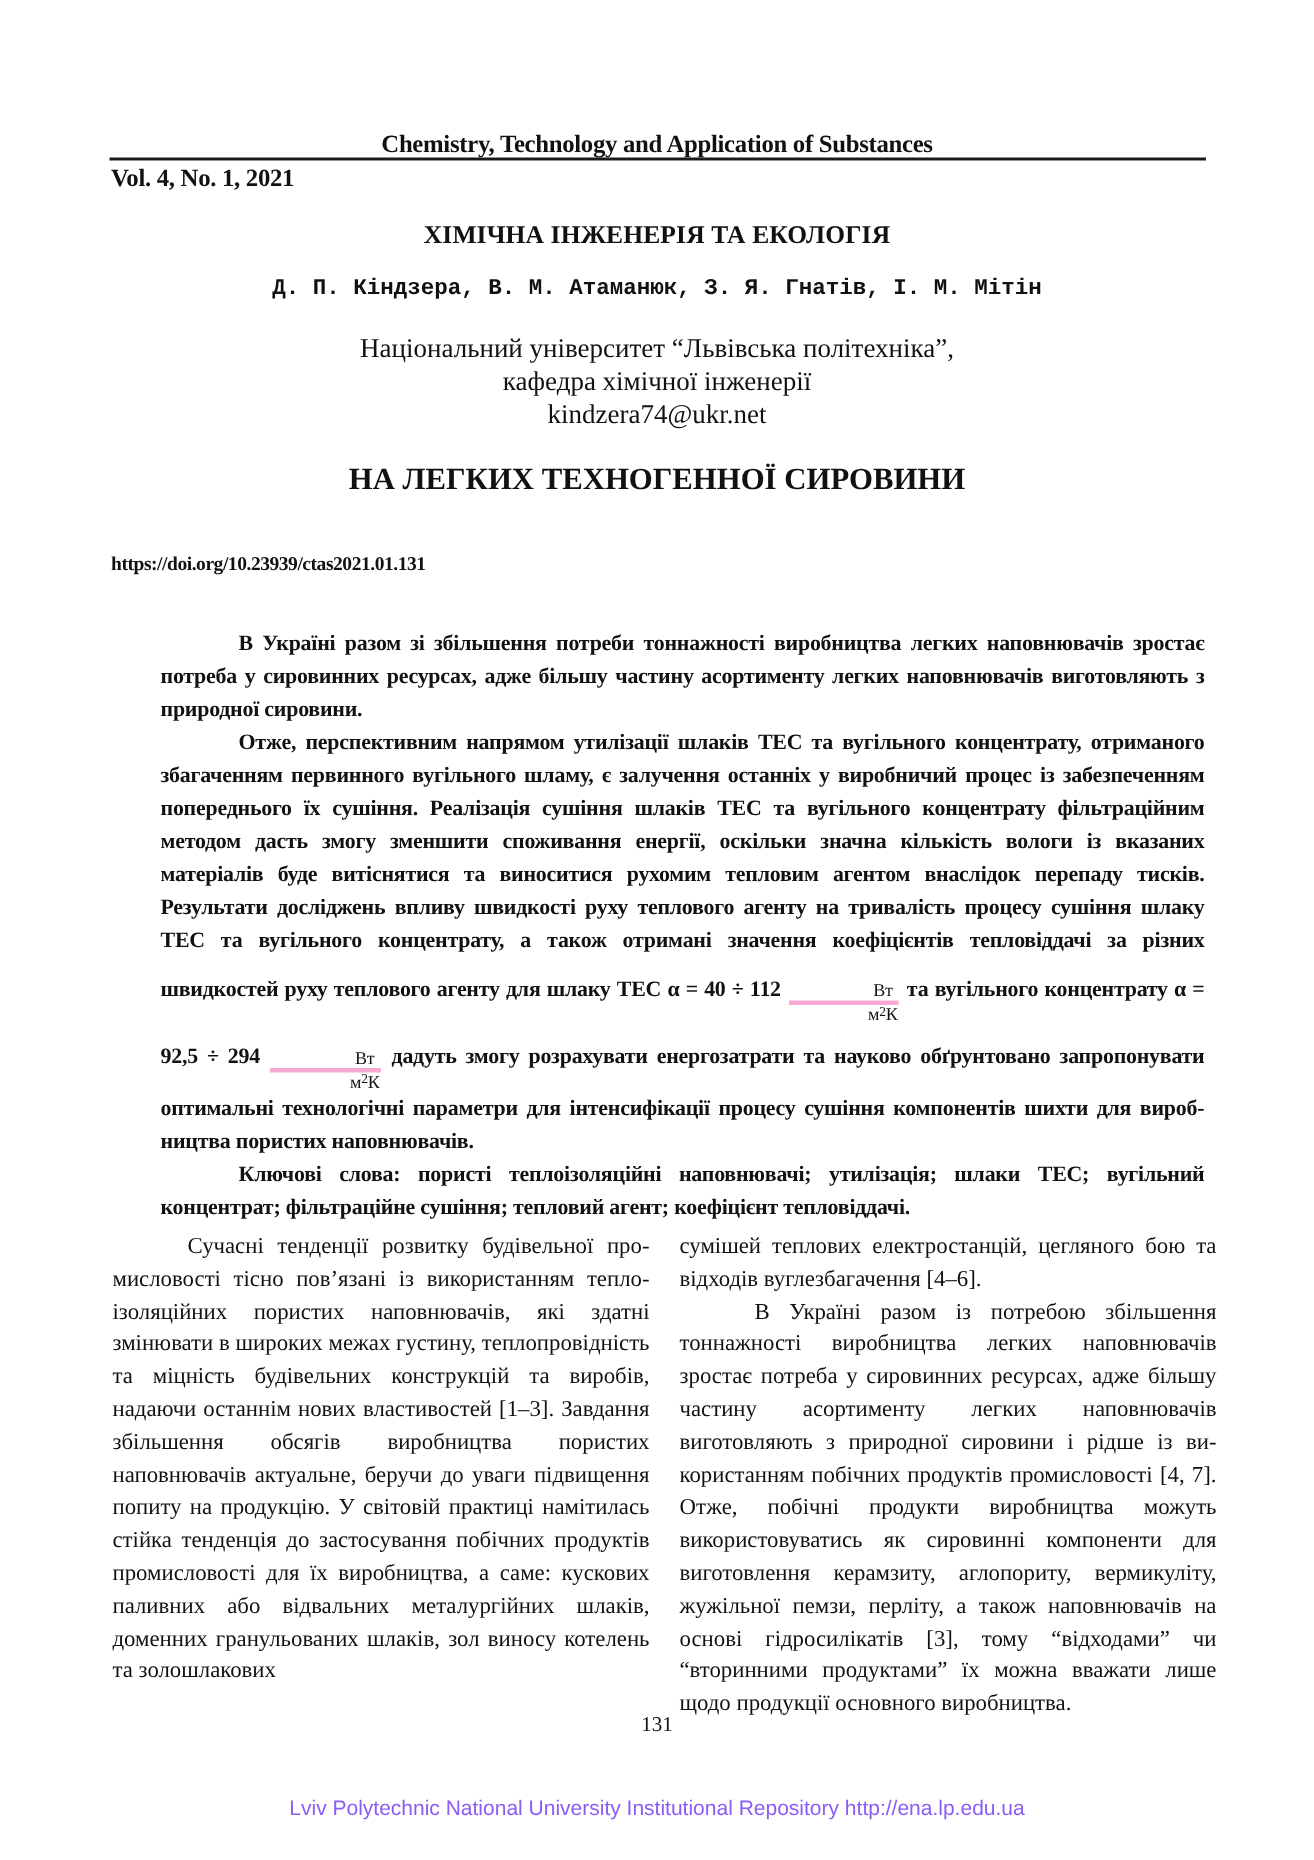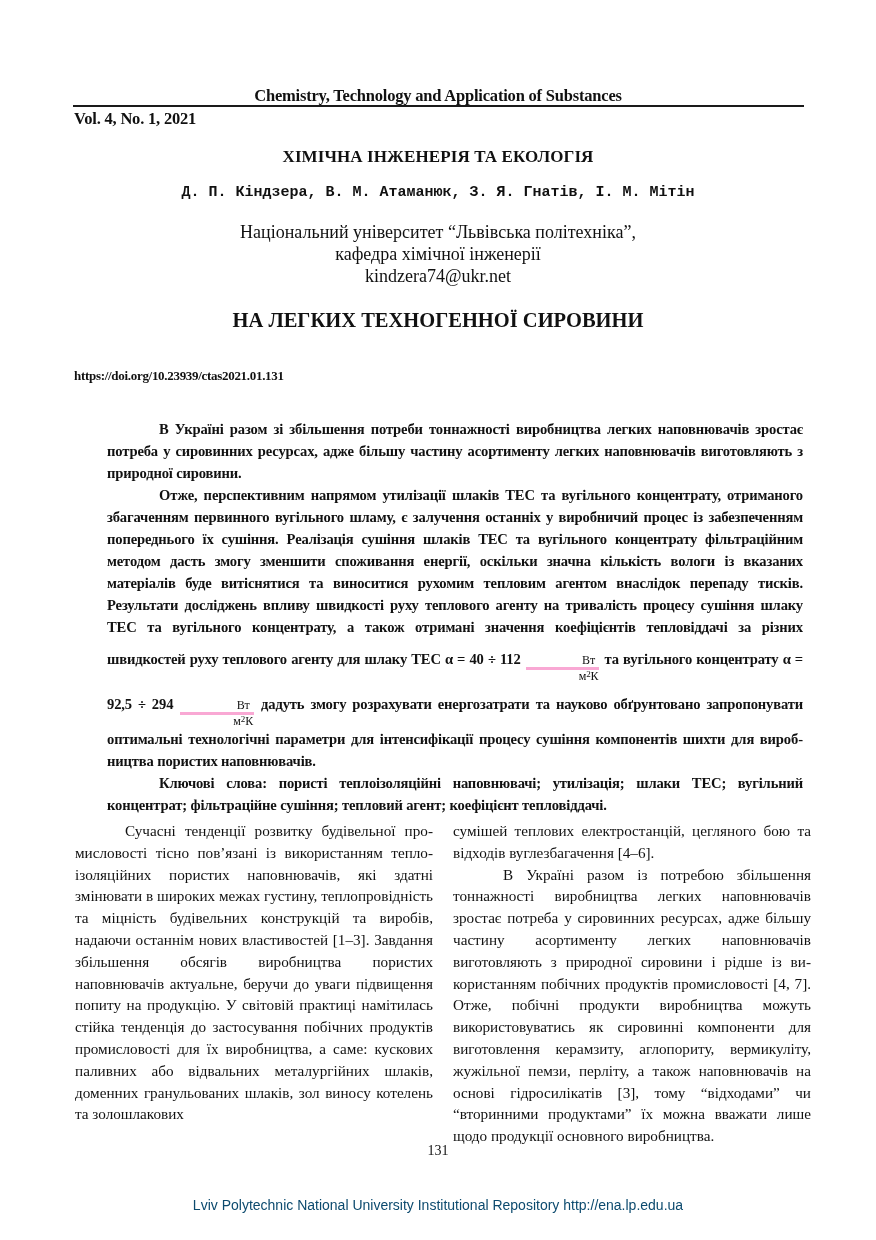--- a/index.html
+++ b/index.html
@@ -60,21 +60,21 @@
     .col p { margin: 0; text-indent: 50px; }
     .col p.noindent { text-indent: 0; }
     .col h3 {
       margin: 0; font-size: 15.2px; font-weight: bold; text-align: center; line-height: 21px;
     }
     .page-number {
       position: absolute; left: 73px; width: 730px; top: 1143px; text-align: center; font-size: 14px;
     }
     .repo-footer {
       position: absolute; left: 73px; width: 730px; top: 1197px; text-align: center;
-      font-family: "Liberation Sans", "DejaVu Sans", sans-serif; font-size: 14px; color: #0c4a6e;
+      font-family: "Liberation Sans", "DejaVu Sans", sans-serif; font-size: 14px; color: #8b5cf6;
     }
   </style>
 </head>
 <body>
 
 <div class="journal-title">Chemistry, Technology and Application of Substances</div>
 <div class="header-rule"></div>
 <div class="volume">Vol. 4, No. 1, 2021</div>
 
 <div class="section-heading">ХІМІЧНА ІНЖЕНЕРІЯ ТА ЕКОЛОГІЯ</div>

